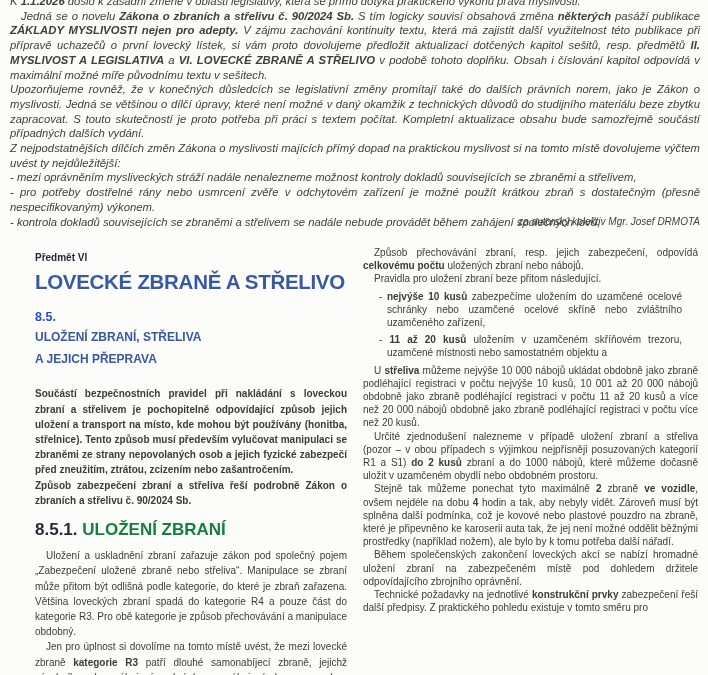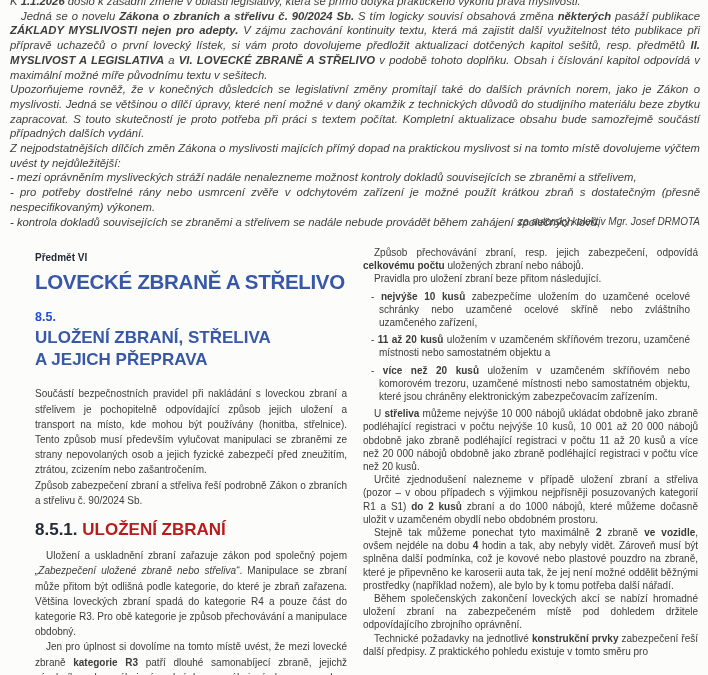--- a/index.html
+++ b/index.html
@@ -31,47 +31,47 @@
   }
   
   .columns {
     position:absolute; top:240px; left:35px;
     display:flex; gap:16px;
   }
   .col-left  { width:312px; font-size:10px; line-height:15.2px; }
   .col-right { width:335px; font-size:10px; line-height:13.2px; padding-top:6px; }
   .para { margin:0; text-align:justify; }
   .para.indent { text-indent:11px; }
-  .para.bullet { padding-left:8px; text-indent:-8px; margin:4px 8px; }
+  .para.bullet { padding-left:8px; text-indent:-8px; margin:4px 16px; }
   .b { font-weight:700; }
-  .i { font-style:italic; }
+  .i { }
   
   .predmet {
     margin:10px 0 5px 0;
     font-size:10px; font-weight:700; color:#1f2633;
   }
   .main-title {
     margin:0; font-size:20.5px; line-height:24px;
     font-weight:700; color:#3758a6; letter-spacing:-0.3px;
   }
   .secnum {
     margin:16px 0 2px 0;
     font-size:12.5px; font-weight:700; color:#1d4ed8;
   }
   .section-title {
-    margin:0; font-size:17px; line-height:21.5px;
+    margin:0; font-size:12px; line-height:21.5px;
     font-weight:700; color:#3758a6; white-space:pre-line;
   }
-  .body-start { margin-top:16px; }
+  .body-start { margin-top:16px;font-weight:bold; }
   .subsection {
     margin:14px 0 11px 0;
     font-size:17px; font-weight:700;
   }
   .subsection .num   { color:#232b38; }
-  .subsection .title { color:#b91c1c; }
+  .subsection .title { color:#15803d; }
 </style>
 </head>
 <body>
 
 <div class="page">
 
   <div class="intro">
     <div>
         <p class="para plain"><span>K </span><span class="b">1.1.2026</span><span> došlo k zásadní změně v oblasti legislativy, která se přímo dotýká praktického výkonu práva myslivosti.</span></p>
         <p class="para indent"><span>Jedná se o novelu </span><span class="b">Zákona o zbraních a střelivu č. 90/2024 Sb.</span><span> S tím logicky souvisí obsahová změna </span><span class="b">některých</span><span> pasáží publikace </span><span class="b">ZÁKLADY MYSLIVOSTI nejen pro adepty.</span><span> V zájmu zachování kontinuity textu, která má zajistit další využitelnost této publikace při přípravě uchazečů o první lovecký lístek, si vám proto dovolujeme předložit aktualizaci dotčených kapitol sešitů, resp. předmětů </span><span class="b">II. MYSLIVOST A LEGISLATIVA</span><span> a </span><span class="b">VI. LOVECKÉ ZBRANĚ A STŘELIVO</span><span> v podobě tohoto doplňku. Obsah i číslování kapitol odpovídá v maximální možné míře původnímu textu v sešitech.</span></p>
@@ -104,21 +104,20 @@
           <p class="para indent"><span>Uložení a uskladnění zbraní zařazuje zákon pod společný pojem </span><span class="i">„Zabezpečení uložené zbraně nebo střeliva“</span><span>. Manipulace se zbraní může přitom být odlišná podle kategorie, do které je zbraň zařazena. Většina loveckých zbraní spadá do kategorie R4 a pouze část do kategorie R3. Pro obě kategorie je způsob přechovávání a manipulace obdobný.</span></p>
           <p class="para indent"><span>Jen pro úplnost si dovolíme na tomto místě uvést, že mezi lovecké zbraně </span><span class="b">kategorie R3</span><span> patří dlouhé samonabíjecí zbraně, jejichž zásobník nebo nábojová schránka a nábojová komora mohou dohromady pojmout více než 3 náboje a také obdobné zbraně s odnímatelným zásobníkem, u kterých není vyloučeno, že mohou být opatřeny zásobníkem s větší</span></p>
         </div>
     </div>
 
     <div class="col-right">
         <p class="para indent"><span>Způsob přechovávání zbraní, resp. jejich zabezpečení, odpovídá </span><span class="b">celkovému počtu</span><span> uložených zbraní nebo nábojů.</span></p>
         <p class="para indent"><span>Pravidla pro uložení zbraní beze přitom následující.</span></p>
         <p class="para bullet"><span>- </span><span class="b">nejvýše 10 kusů</span><span> zabezpečíme uložením do uzamčené ocelové schránky nebo uzamčené ocelové skříně nebo zvláštního uzamčeného zařízení,</span></p>
         <p class="para bullet"><span>- </span><span class="b">11 až 20 kusů</span><span> uložením v uzamčeném skříňovém trezoru, uzamčené místnosti nebo samostatném objektu a</span></p>
-        <p class="para bullet"><span>- </span><span class="b">více než 20 kusů</span><span> uložením v uzamčeném skříňovém nebo komorovém trezoru, uzamčené místnosti nebo samostatném objektu, které jsou chráněny elektronickým zabezpečovacím zařízením.</span></p>
         <p class="para indent"><span>U </span><span class="b">střeliva</span><span> můžeme nejvýše 10 000 nábojů ukládat obdobně jako zbraně podléhající registraci v počtu nejvýše 10 kusů, 10 001 až 20 000 nábojů obdobně jako zbraně podléhající registraci v počtu 11 až 20 kusů a více než 20 000 nábojů obdobně jako zbraně podléhající registraci v počtu více než 20 kusů.</span></p>
         <p class="para indent"><span>Určité zjednodušení nalezneme v případě uložení zbraní a střeliva (pozor – v obou případech s výjimkou nejpřísněji posuzovaných kategorií R1 a S1) </span><span class="b">do 2 kusů</span><span> zbraní a do 1000 nábojů, které můžeme dočasně uložit v uzamčeném obydlí nebo obdobném prostoru.</span></p>
         <p class="para indent"><span>Stejně tak můžeme ponechat tyto maximálně </span><span class="b">2</span><span> zbraně </span><span class="b">ve vozidle</span><span>, ovšem nejdéle na dobu </span><span class="b">4</span><span> hodin a tak, aby nebyly vidět. Zároveň musí být splněna další podmínka, což je kovové nebo plastové pouzdro na zbraně, které je připevněno ke karoserii auta tak, že jej není možné oddělit běžnými prostředky (například nožem), ale bylo by k tomu potřeba další nářadí.</span></p>
         <p class="para indent"><span>Během společenských zakončení loveckých akcí se nabízí hromadné uložení zbraní na zabezpečeném místě pod dohledem držitele odpovídajícího zbrojního oprávnění.</span></p>
         <p class="para indent"><span>Technické požadavky na jednotlivé </span><span class="b">konstrukční prvky</span><span> zabezpečení řeší další předpisy. Z praktického pohledu existuje v tomto směru pro</span></p>
       </div>
 
   </div>
 
 </div>

